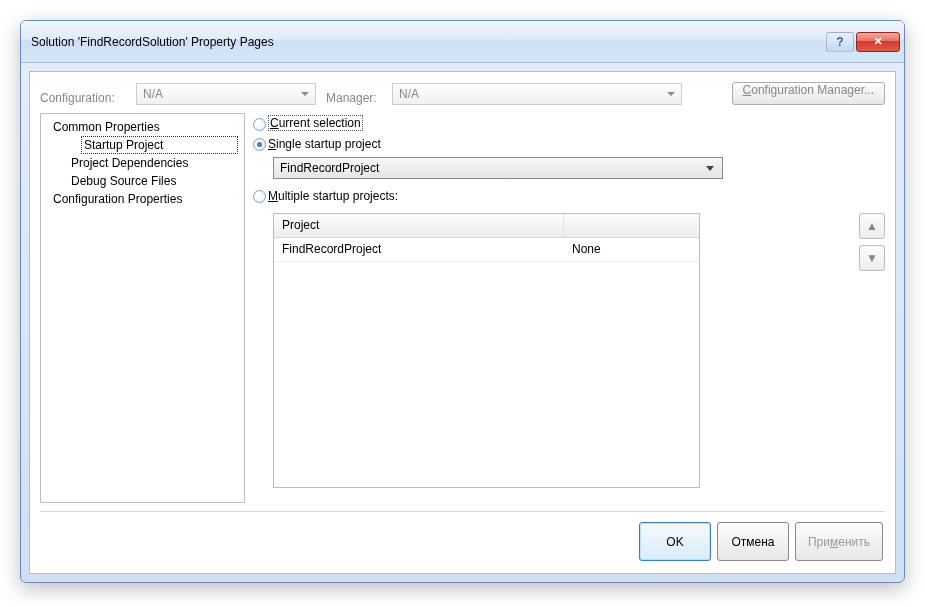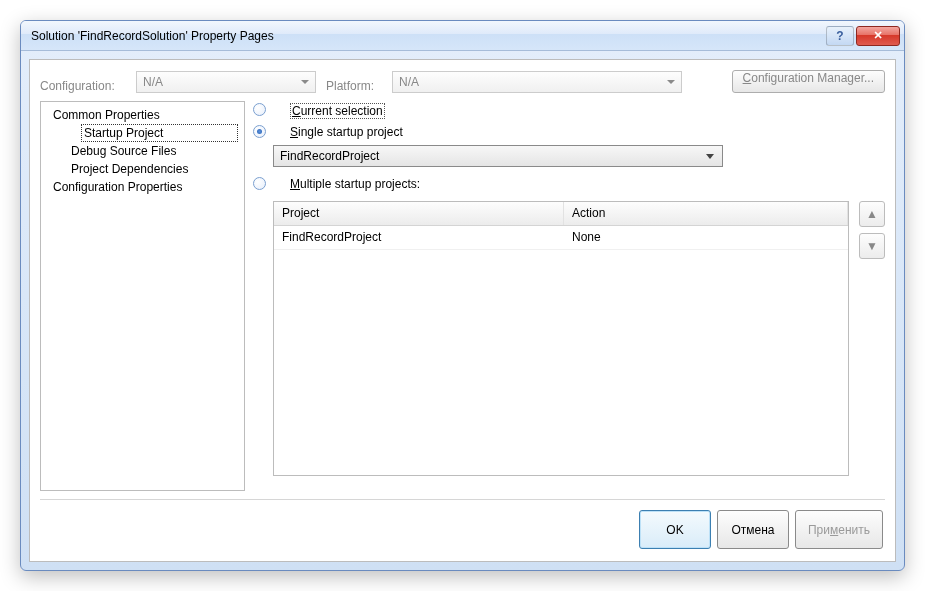--- a/index.html
+++ b/index.html
@@ -13,21 +13,21 @@
   }
   .window {
     width: 885px;
     border: 1px solid #6a8bbf;
     border-radius: 6px;
     background: linear-gradient(to bottom, #e4eefb 0%, #d9e7f8 50%, #cfe0f4 100%);
     box-shadow: 0 6px 20px rgba(0,0,0,0.25);
     overflow: hidden;
   }
   .titlebar {
-    height: 30px;
+    height: 42px;
     background: linear-gradient(to bottom, #f2f7fd 0%, #dfeafa 45%, #cde0f7 46%, #d6e6f9 100%);
     display: flex;
     align-items: center;
     padding: 0 4px 0 10px;
     border-bottom: 1px solid #a6bcd9;
   }
   .title-text {
     flex: 1;
     font-size: 12px;
     color: #000;
@@ -127,22 +127,22 @@
     padding: 1px 2px;
   }
   .right-pane {
     flex: 1;
     display: flex;
     flex-direction: column;
     padding-top: 2px;
   }
   .radio-row {
     display: flex;
-    align-items: flex-start;
-    gap: 24px;
+    align-items: flex-end;
+    gap: 2px;
     margin-bottom: 6px;
   }
   .radio {
     width: 13px; height: 13px; border-radius: 50%;
     border: 1px solid #7a9fcf;
     background: radial-gradient(circle at 35% 35%, #fff, #e6eefb);
     display: flex; align-items:center; justify-content:center;
   }
   .radio.checked::after {
     content:""; width:5px;height:5px;border-radius:50%;
@@ -160,21 +160,21 @@
     margin: 0 0 10px 20px;
     position: relative;
   }
   .project-select .caret {
     position:absolute; right:8px;
     width:0;height:0;border-left:4px solid transparent;border-right:4px solid transparent;border-top:5px solid #444;
   }
   .multi-row { display:flex; gap:6px; }
   .table-wrap { flex:1; }
   .table {
-    width: 576px;
+    width: 427px;
     height: 275px;
     border: 1px solid #bcbcbc;
     background: #fff;
     margin-left: 20px;
     margin-top: 4px;
   }
   .thead {
     display:flex;
     background: linear-gradient(to bottom,#fdfdfd,#ececec);
     border-bottom: 1px solid #d4d4d4;
@@ -252,37 +252,37 @@
   </div>
 
   <div class="body-panel">
 
     <div class="config-row">
       <div class="cfg-label">Configuration:</div>
       <div class="cfg-select config">
         <span>N/A</span>
         <span class="cfg-caret"></span>
       </div>
-      <div class="plat-label">Platform:</div>
+      <div class="plat-label">Manager:</div>
       <div class="cfg-select plat">
         <span>N/A</span>
         <span class="cfg-caret"></span>
       </div>
       <div class="cfg-mgr-btn">
         <span class="u">C</span><span>onfiguration Manager...</span>
       </div>
     </div>
 
     <div class="main-area">
 
       <div class="tree">
         <div class="tree-item lvl1">Common Properties</div>
         <div class="tree-item selected">Startup Project</div>
+        <div class="tree-item lvl2">Project Dependencies</div>
         <div class="tree-item lvl2">Debug Source Files</div>
-        <div class="tree-item lvl2">Project Dependencies</div>
         <div class="tree-item lvl1">Configuration Properties</div>
       </div>
 
       <div class="right-pane">
 
         <div class="radio-row">
           <div class="radio"></div>
           <span class="focus-box radio-label"><span class="u">C</span><span>urrent selection</span></span>
         </div>
 
@@ -299,21 +299,20 @@
         <div class="radio-row">
           <div class="radio"></div>
           <span class="radio-label"><span class="u">M</span><span>ultiple startup projects:</span></span>
         </div>
 
         <div class="multi-row">
           <div class="table-wrap">
             <div class="table">
               <div class="thead">
                 <div class="th project">Project</div>
-                <div class="th action">Action</div>
               </div>
               <div class="trow">
                 <div class="td project">FindRecordProject</div>
                 <div class="td action">None</div>
               </div>
             </div>
           </div>
           <div class="arrow-btns">
             <div class="sq-btn">
               <span>▲</span>

